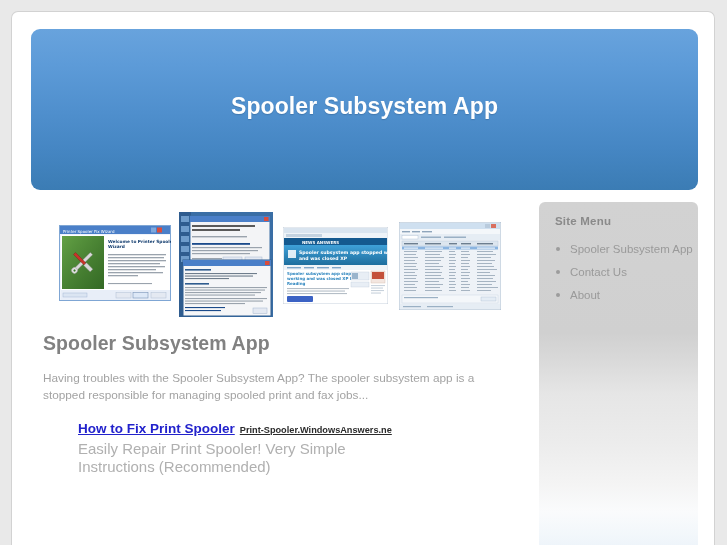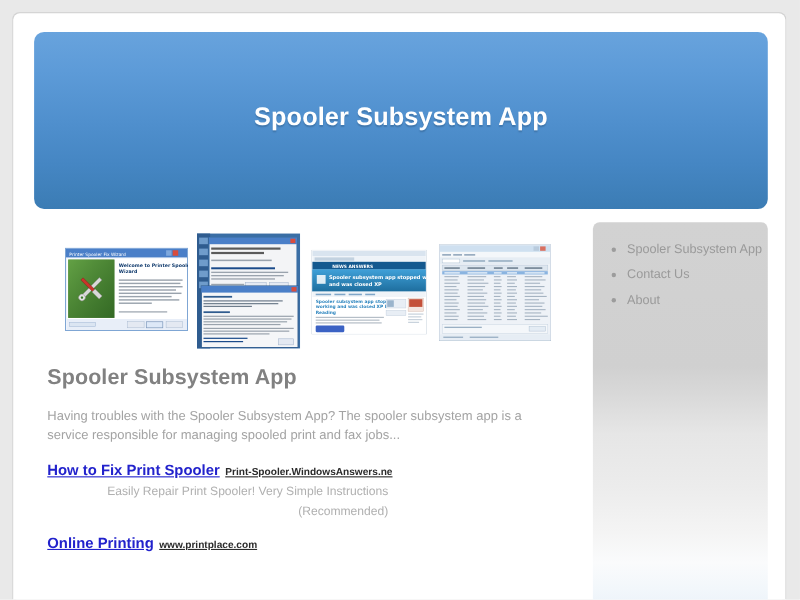--- a/index.html
+++ b/index.html
@@ -106,55 +106,55 @@
     letter-spacing: .1px;
   }
   #content-intro {
     font-size: 11.8px;
     line-height: 17px;
     color: #a3a3a3;
     margin: 0 0 16px 0;
     width: 452px;
   }
 
-  .ad { margin-bottom: 12px; }
+  .ad { margin-bottom: 12px; margin-left: 35px; }
   .ad-head { line-height: 16px; margin-bottom: 2px; }
   .ad-title {
     font-size: 13.5px;
     font-weight: bold;
     color: #2222cc;
     text-decoration: underline;
     cursor: pointer;
   }
   .ad-url {
     font-size: 9.2px;
     font-weight: bold;
     color: #2b2b2b;
     text-decoration: underline;
     margin-left: 5px;
     cursor: pointer;
   }
   .ad-desc {
-    font-size: 11px;
+    font-size: 15px;
     line-height: 17.5px;
     color: #b0b0b0;
     width: 310px;
-    text-align: right;
   }
 </style>
 </head>
 <body>
 
 <div id="page">
 
   <div id="header">
     <div id="header-title">Spooler Subsystem App</div>
   </div>
 
   <div id="sidebar">
+    <div id="sidebar-heading">Site Menu</div>
 
     <div class="menu-item">
       <span class="menu-bullet"></span>
       <span>Spooler Subsystem App</span>
     </div>
     <div class="menu-item">
       <span class="menu-bullet"></span>
       <span>Contact Us</span>
     </div>
     <div class="menu-item">
@@ -431,30 +431,27 @@
             <rect x="4" y="84" width="18" height="1.2"></rect>
             <rect x="28" y="84" width="26" height="1.2"></rect>
           </g>
       </svg>
     </div>
 
   </div>
 
   <div id="content">
     <h1 id="content-title">Spooler Subsystem App</h1>
-    <p id="content-intro">Having troubles with the Spooler Subsystem App? The spooler subsystem app is a service responsible for managing spooled print and fax jobs...</p>
+    <p id="content-intro">Having troubles with the Spooler Subsystem App? The spooler subsystem app is a stopped responsible for managing spooled print and fax jobs...</p>
 
     <div class="ad">
       <div class="ad-head">
         <span class="ad-title">How to Fix Print Spooler</span><span class="ad-url">Print-Spooler.WindowsAnswers.ne</span>
       </div>
       <div class="ad-desc">Easily Repair Print Spooler! Very Simple Instructions (Recommended)</div>
     </div>
 
     <div class="ad">
-      <div class="ad-head">
-        <span class="ad-title">Online Printing</span><span class="ad-url">www.printplace.com</span>
-      </div>
     </div>
 
   </div>
 
 </div>
 
 </body></html>

